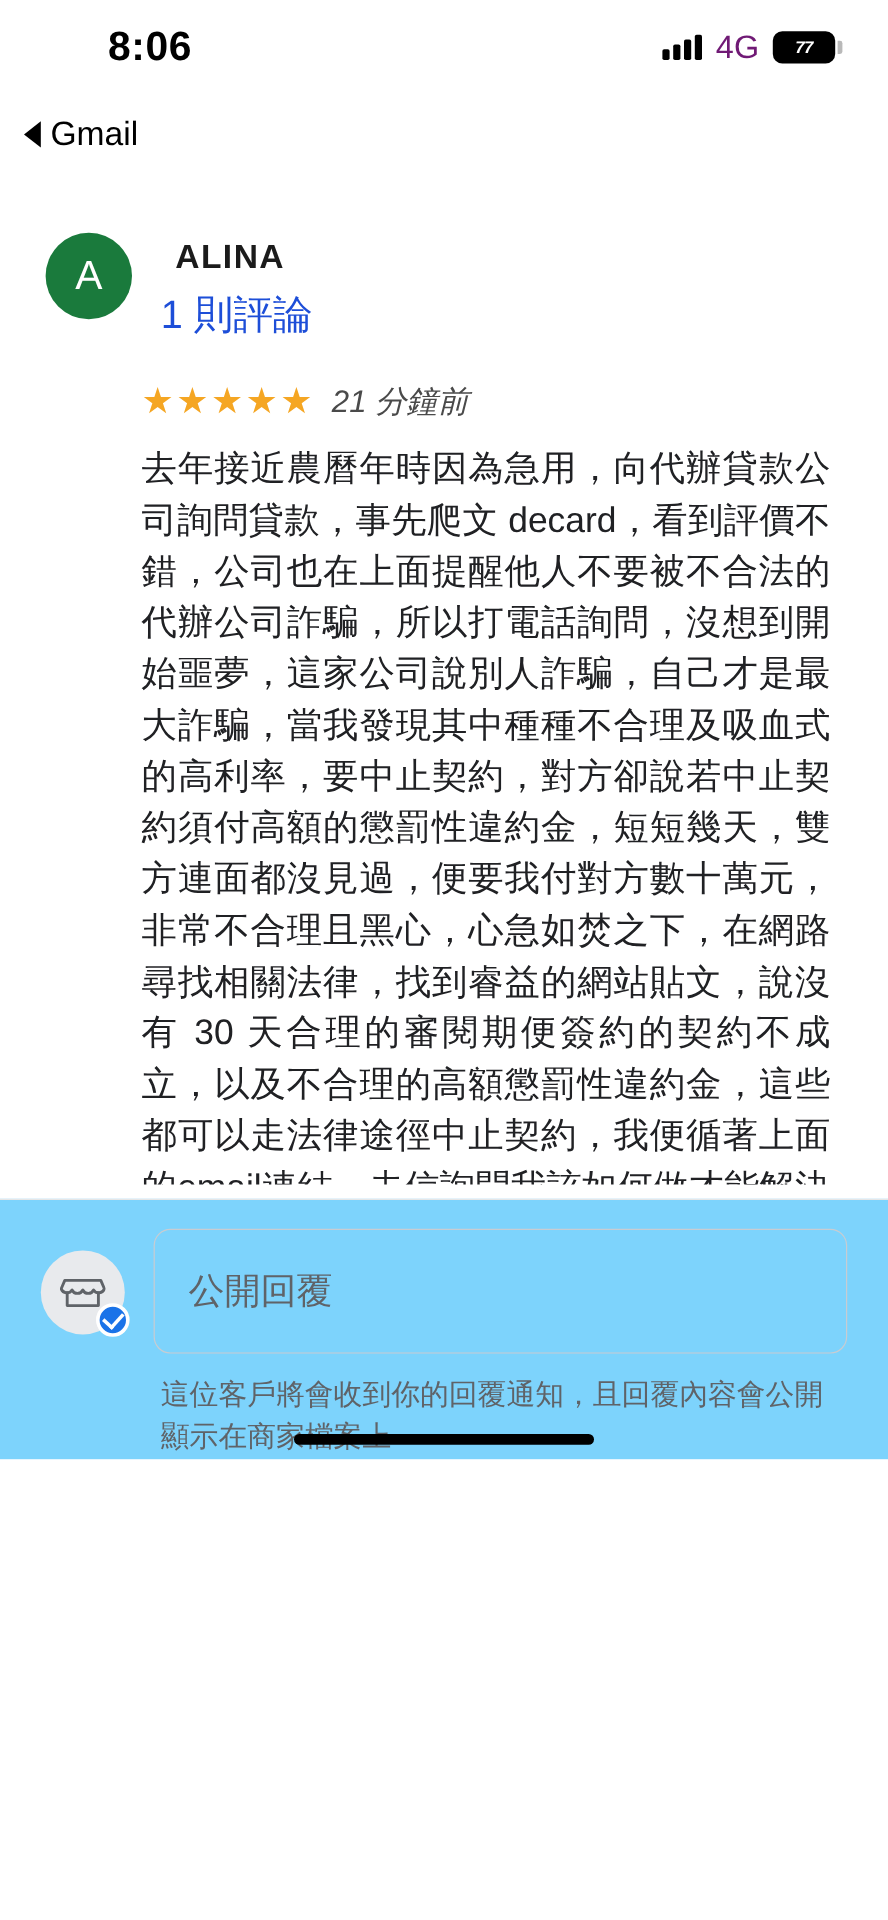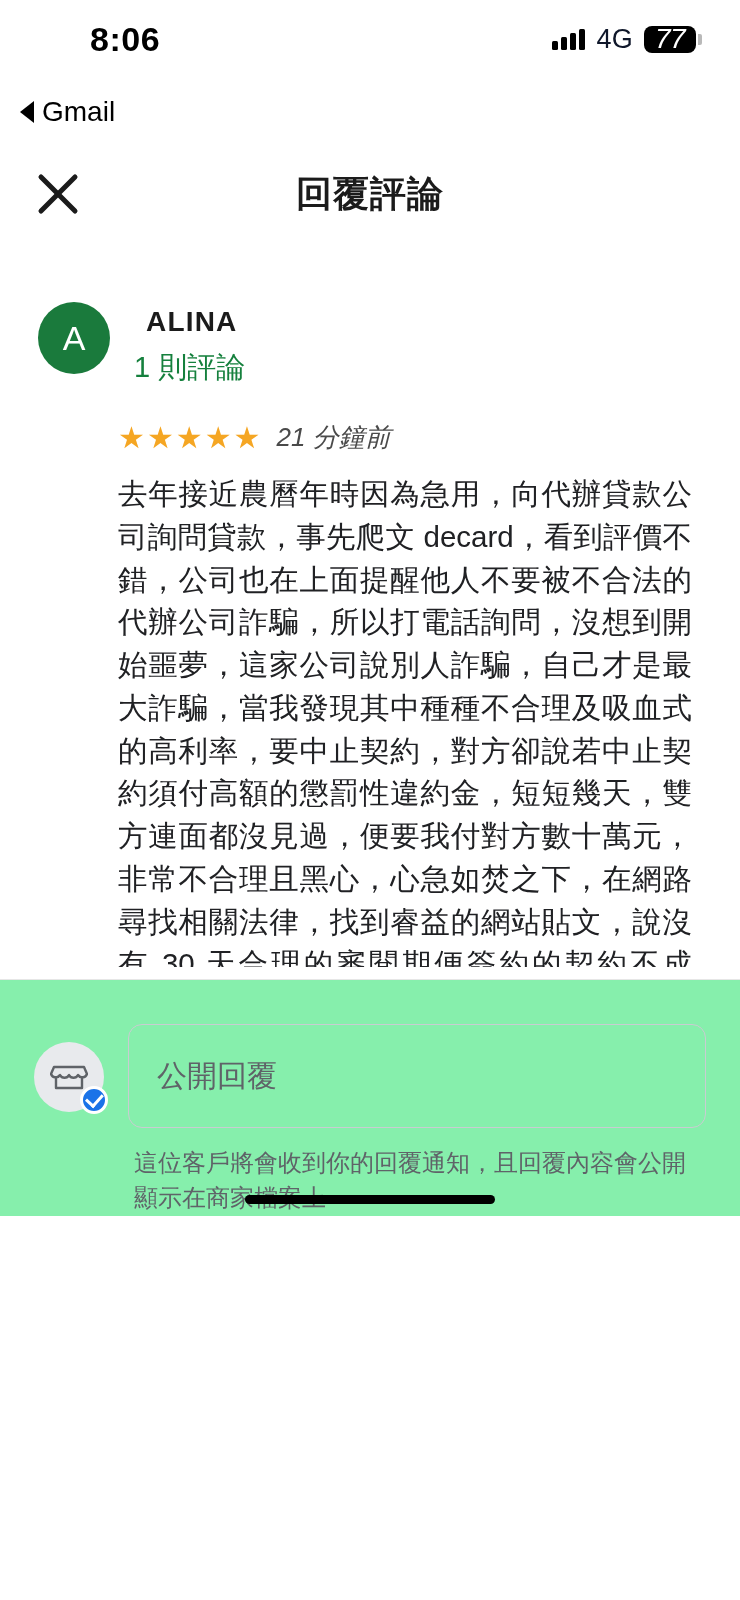--- a/index.html
+++ b/index.html
@@ -54,21 +54,21 @@
     background: #000;
     border-radius: 1.5px;
   }
   .signal-bars i:nth-child(1) { height: 9px; }
   .signal-bars i:nth-child(2) { height: 13px; }
   .signal-bars i:nth-child(3) { height: 17px; }
   .signal-bars i:nth-child(4) { height: 21px; }
   .net-label {
     font-size: 27px;
     font-weight: 500;
-    color: #0f172a;
+    color: #701a75;
     letter-spacing: 0.3px;
   }
   .battery {
     position: relative;
     width: 52px;
     height: 27px;
     border-radius: 8px;
     background: #000;
     display: flex;
     align-items: center;
@@ -78,22 +78,22 @@
     position: absolute;
     right: -6px;
     top: 8px;
     width: 4px;
     height: 11px;
     background: #b9b9b9;
     border-radius: 0 2px 2px 0;
   }
   .battery .pct {
     color: #fff;
-    font-size: 28px;
-    font-weight: 400;
+    font-size: 14px;
+    font-weight: 700;
     font-style: italic;
     letter-spacing: -0.5px;
   }
 
   
   .backbar {
     height: 44px;
     flex: 0 0 44px;
     display: flex;
     align-items: center;
@@ -168,22 +168,22 @@
   }
   .reviewer-meta { padding-top: 4px; }
   .reviewer-name {
     font-size: 28px;
     font-weight: 600;
     color: #1b1b1b;
     letter-spacing: 1.2px;
     margin-left: 12px;
   }
   .reviewer-count {
-    font-size: 29px;
-    color: #15803d;
+    font-size: 33px;
+    color: #1d4ed8;
     margin-top: 10px;
   }
 
   .rating-row {
     display: flex;
     align-items: center;
     gap: 14px;
     padding: 32px 0 0 118px;
   }
   .stars {
@@ -205,25 +205,25 @@
     color: #202124;
     text-align: justify;
     letter-spacing: 0px;
     word-break: break-word;
   }
 
   
   .composer {
     flex: 0 0 auto;
     border-top: 1px solid #e6e6e6;
-    padding: 44px 34px 0 34px;
+    padding: 24px 34px 0 34px;
     display: flex;
     align-items: flex-start;
     gap: 24px;
-    background: #86efac;
+    background: #7dd3fc;
   }
   .biz-avatar {
     position: relative;
     width: 70px;
     height: 70px;
     border-radius: 50%;
     background: #e8eaed;
     flex: 0 0 70px;
     display: flex;
     align-items: center;
@@ -303,29 +303,20 @@
         <span class="cap"></span>
       </span>
     </div>
   </div>
 
   <div class="backbar">
     <span class="back-tri"></span>
     <span class="back-label">Gmail</span>
   </div>
 
-  <div class="header">
-    <div class="close-btn">
-      <svg width="46" height="46" viewBox="0 0 46 46" aria-hidden="true">
-        <line x1="6" y1="6" x2="40" y2="40" stroke="#1b1b1b" stroke-width="5" stroke-linecap="round"></line>
-        <line x1="40" y1="6" x2="6" y2="40" stroke="#1b1b1b" stroke-width="5" stroke-linecap="round"></line>
-      </svg>
-    </div>
-    <div class="header-title">回覆評論</div>
-  </div>
 
   <div class="content">
 
     <div class="reviewer">
       <div class="avatar">A</div>
       <div class="reviewer-meta">
         <div class="reviewer-name">ALINA</div>
         <div class="reviewer-count">1 則評論</div>
       </div>
     </div>

